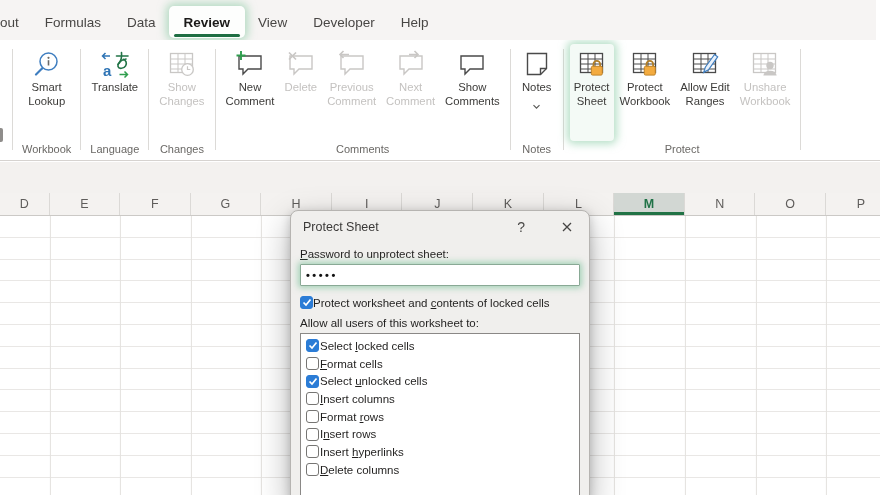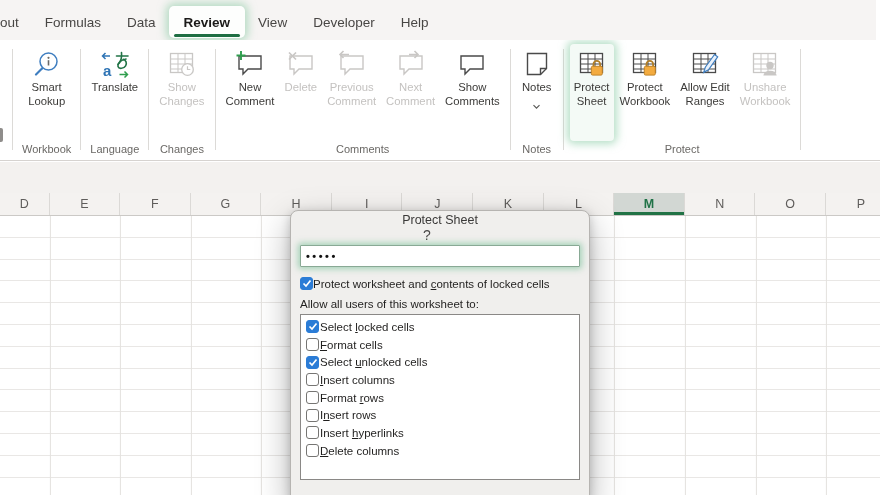--- a/index.html
+++ b/index.html
@@ -50,21 +50,21 @@
   .grid { position:absolute; left:0; top:216px; right:0; bottom:0; background:#fff;
           background-image:
             repeating-linear-gradient(to right, transparent 0px, transparent 69.6px, #e3e1de 69.6px, #e3e1de 70.6px),
             repeating-linear-gradient(to bottom, transparent 0px, transparent 20.8px, #e9e7e5 20.8px, #e9e7e5 21.8px);
           background-position:-20.1px 0px, 0px 0px; }
 
   
   .dialog { position:absolute; left:290px; top:210px; width:300px; height:292px; z-index:10;
             background:#f0efed; border:1px solid #b6b4b1; border-radius:8px 8px 0 0;
             box-shadow:0 12px 34px rgba(0,0,0,.30), 0 2px 10px rgba(0,0,0,.18); }
-  .dlg-titlebar { height:30px; display:flex; align-items:center; padding:2px 12px 0;flex-direction:column; }
+  .dlg-titlebar { height:30px; display:flex; align-items:center; padding:2px 12px 0; }
   .dlg-title { flex:1; font-size:12.5px; color:#3a3938; }
   .dlg-help { font-size:14px; color:#4a4948; padding:0 6px; margin-right:26px; cursor:default; }
   .dlg-close { padding:2px 4px; cursor:default; display:flex; }
   .dlg-body { padding:0 9px; }
   .pw-label { margin-top:7px; font-size:11.5px; color:#201f1e; }
   .pw-input { margin-top:4px; width:100%; height:22px; border:1px solid #89a995; background:#fff;
               box-shadow:0 0 6px 2px rgba(104,185,141,.55); border-radius:1px;
               font-family:"Liberation Sans", sans-serif; font-size:11px; font-weight:bold;
               letter-spacing:2.5px; padding:0 5px; color:#111; outline:none; }
   .chk-row { margin-top:10px; display:flex; align-items:center; font-size:11.5px; color:#201f1e; }
@@ -359,20 +359,21 @@
     <div class="dlg-titlebar">
       <div class="dlg-title">Protect Sheet</div>
       <div class="dlg-help">?</div>
       <div class="dlg-close">
         <svg width="12" height="12" viewBox="0 0 12 12">
             <path d="M2 2 L10 10 M10 2 L2 10" stroke="#454443" stroke-width="1.3" fill="none"></path>
           </svg>
       </div>
     </div>
     <div class="dlg-body">
+      <div class="pw-label"><u>P</u>assword to unprotect sheet:</div>
       <input class="pw-input" type="text" readonly="" value="•••••" style="">
       <div class="chk-row" id="protect-row">
         <span class="cbx checked">
           <svg width="10" height="9" viewBox="0 0 10 9">
               <path d="M1.5 4.5 L4 7 L8.5 1.5" stroke="#fff" stroke-width="1.7" fill="none"></path>
             </svg>
         </span>
         <span>Protect worksheet and <u>c</u>ontents of locked cells</span>
       </div>
       <div class="allow-label">Allow all users of this worksheet to:</div>

